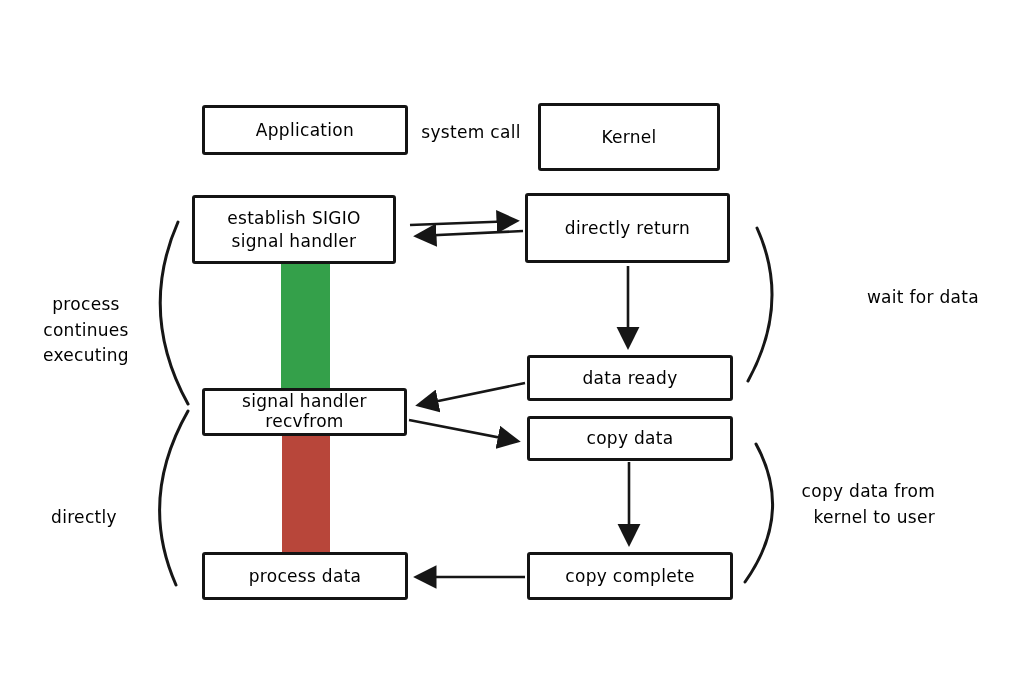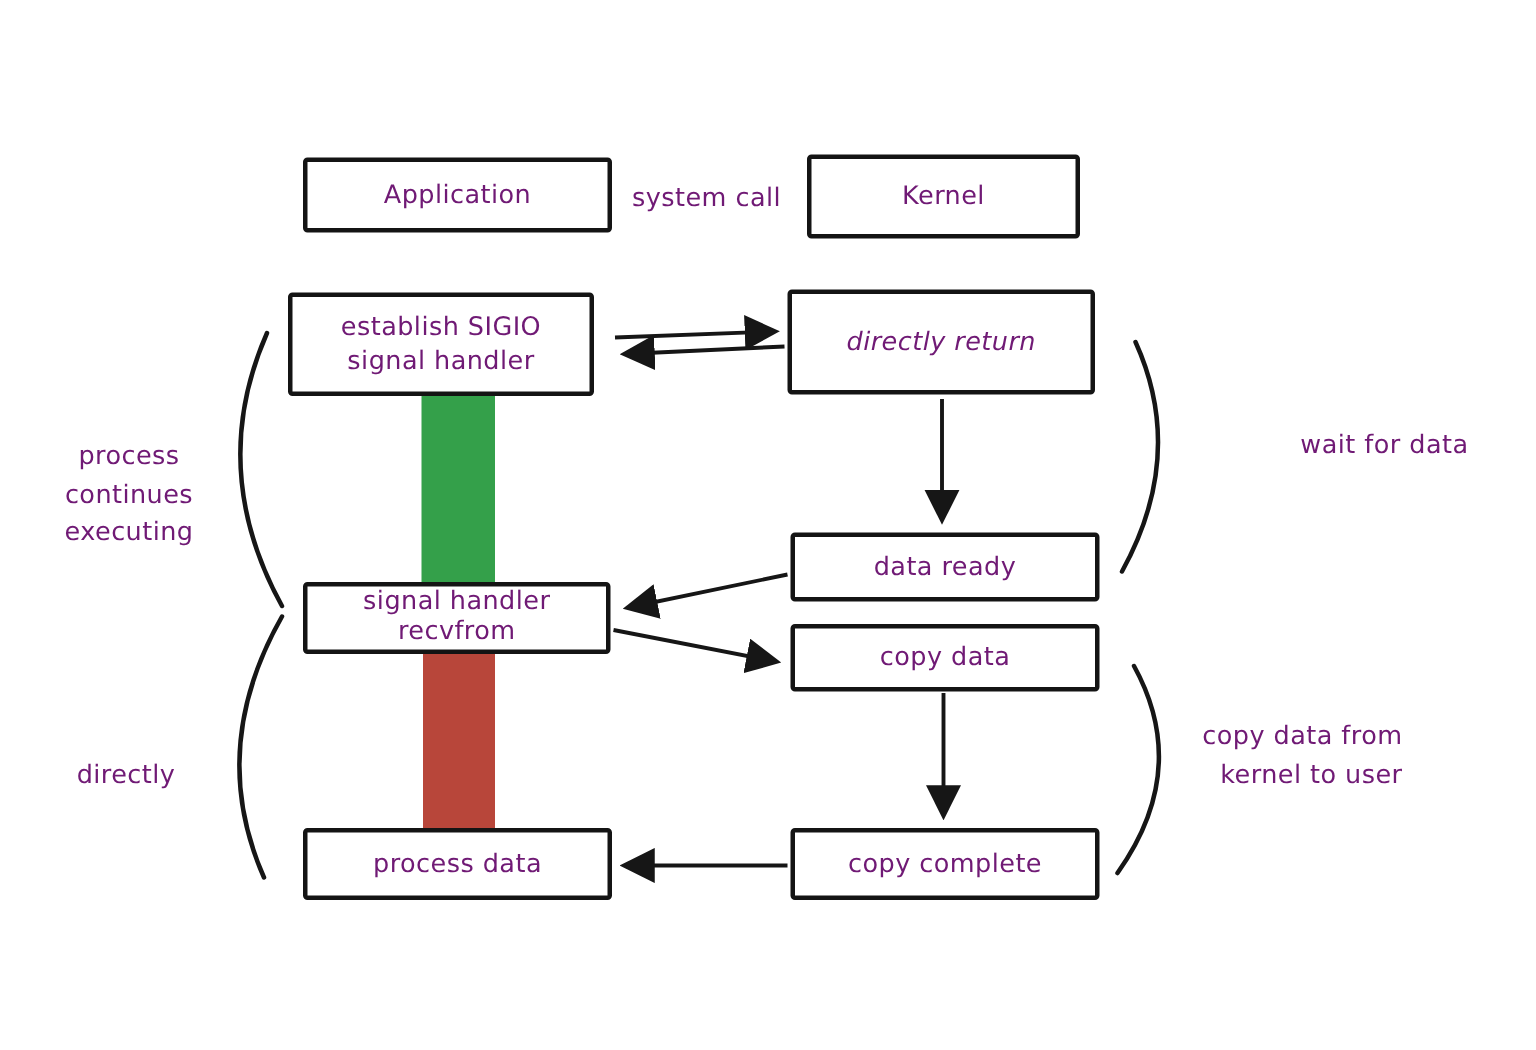--- a/index.html
+++ b/index.html
@@ -1,18 +1,18 @@
 <!DOCTYPE html>
 <html><head>
 <meta charset="utf-8">
 <style>
   html,body{margin:0;padding:0;background:#fff;}
   .canvas{
     position:relative;width:1024px;height:700px;background:#ffffff;overflow:hidden;
-    font-family:"DejaVu Sans",sans-serif;color:#701a75;
+    font-family:"DejaVu Sans",sans-serif;color:#000000;
   }
   .box{
     position:absolute;border:3px solid #141414;border-radius:3px;background:#ffffff;
     display:flex;align-items:center;justify-content:center;text-align:center;
     font-size:17px;line-height:1.3;white-space:pre-line;z-index:3;
     box-sizing:border-box;letter-spacing:.3px;
   }
   .note{
     position:absolute;font-size:17px;line-height:1.5;text-align:center;
     white-space:pre-line;z-index:2;letter-spacing:.3px;
@@ -45,25 +45,25 @@
     <path class="stroke" d="M525,577 L417,577" marker-end="url(#ah)"></path>
 
     <path class="brace" d="M178,222 Q138,313 188,404"></path>
     <path class="brace" d="M188,411 Q138,499 176,585"></path>
     <path class="brace" d="M757,228 Q791,303 748,381"></path>
     <path class="brace" d="M756,444 Q794,513 745,582"></path>
   </svg>
 
   <div class="box" style="left:202px;top:105px;width:206px;height:50px;">Application</div>
   <div class="note" style="left:415px;top:120px;width:112px;">system call</div>
-  <div class="box" style="left:538px;top:103px;width:182px;height:56px;text-align:right;">Kernel</div>
+  <div class="box" style="left:538px;top:103px;width:182px;height:68px;text-align:right;">Kernel</div>
 
   <div class="box" style="left:192px;top:195px;width:204px;height:69px;">establish SIGIO
 signal handler</div>
-  <div class="box" style="left:525px;top:193px;width:205px;height:70px;font-style:italic;">directly return</div>
+  <div class="box" style="left:525px;top:193px;width:205px;height:70px;">directly return</div>
   <div class="box" style="left:527px;top:355px;width:206px;height:46px;">data ready</div>
   <div class="box" style="left:202px;top:388px;width:205px;height:48px;line-height:1.15;">signal handler
 recvfrom</div>
   <div class="box" style="left:527px;top:416px;width:206px;height:45px;">copy data</div>
   <div class="box" style="left:527px;top:552px;width:206px;height:48px;">copy complete</div>
   <div class="box" style="left:202px;top:552px;width:206px;height:48px;">process data</div>
 
   <div class="note" style="left:30px;top:292px;width:112px;">process
 continues
 executing</div>

